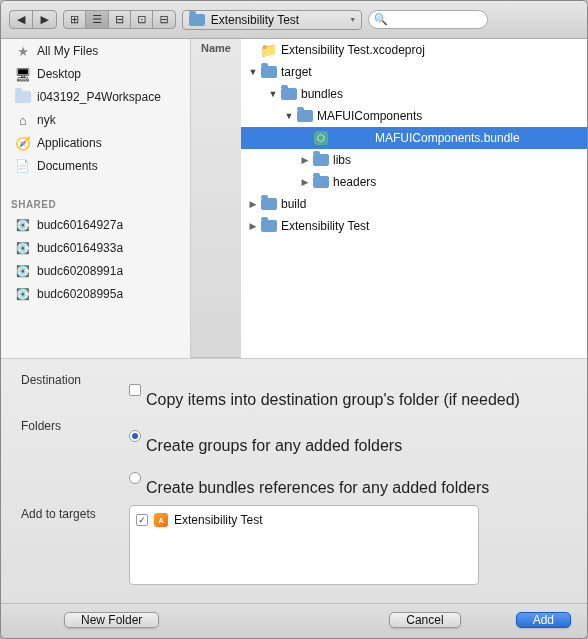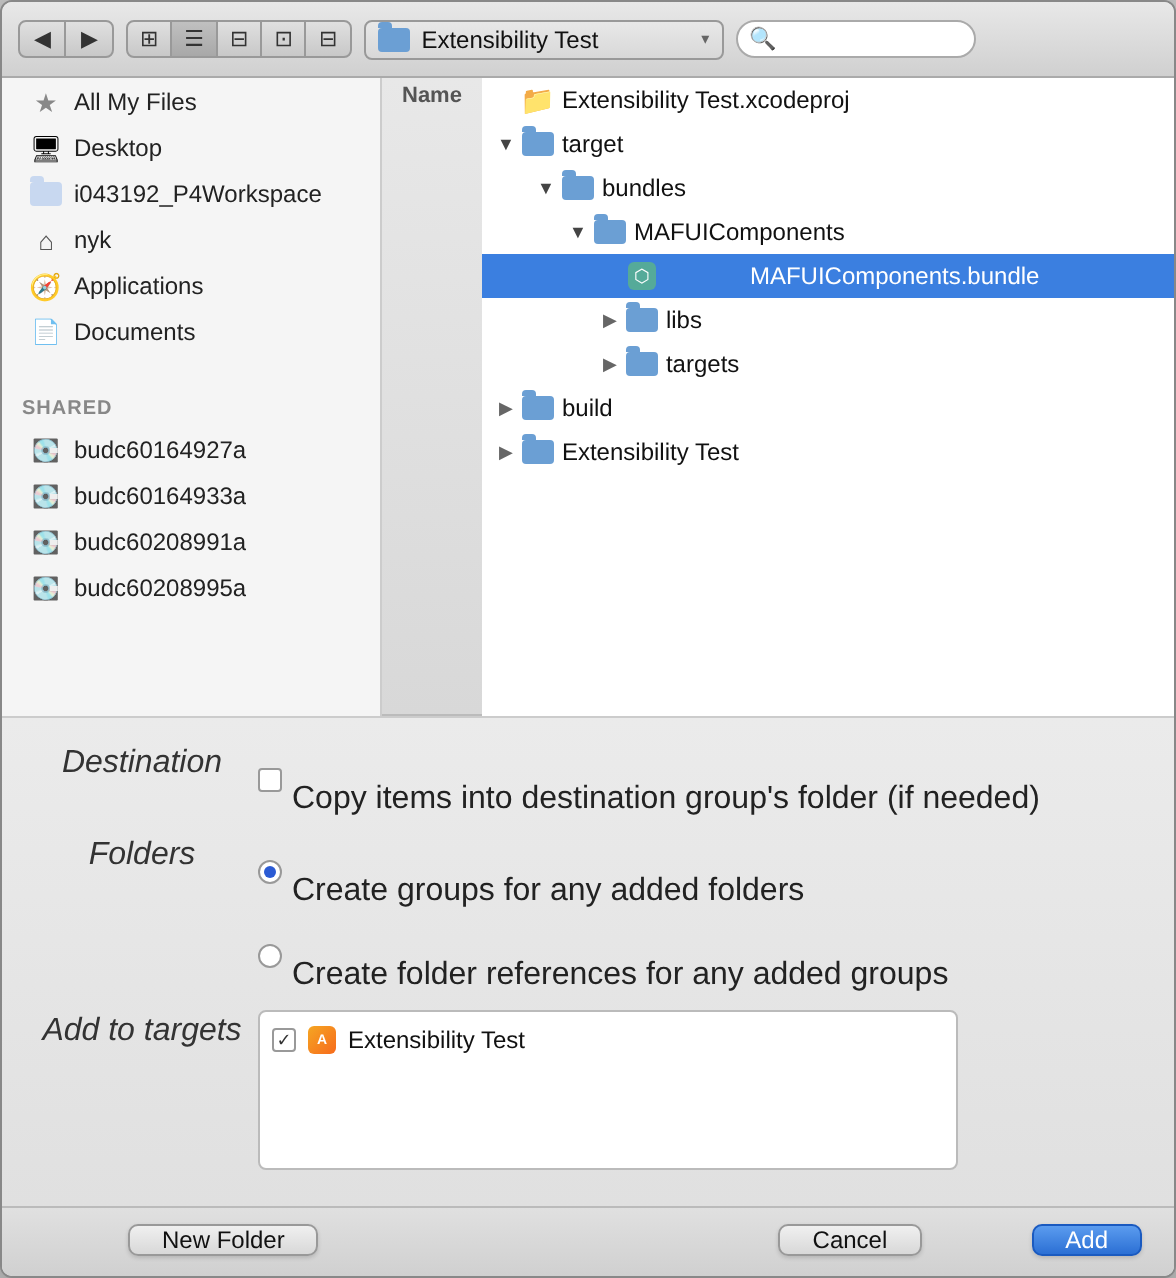--- a/index.html
+++ b/index.html
@@ -324,26 +324,25 @@
 
     .option-row {
       display: flex;
       align-items: flex-start;
       margin-bottom: 8px;
       gap: 8px;
     }
 
     .option-label {
       width: 100px;
-      text-align: center;
-      font-size: 16px;
+      text-align: left;
+      font-size: 12px;
       color: #333;
       padding-top: 2px;
       flex-shrink: 0;
-      font-style: italic;
     }
 
     .option-content {
       flex: 1;
       display: flex;
       flex-direction: column;
       gap: 4px;
     }
 
     .checkbox-row {
@@ -651,21 +650,21 @@
           </div>
           <span class="file-name">libs</span>
         </div>
 
         <div class="file-item">
           <span class="file-indent" style="display:inline-block;width:48px;"></span>
           <span class="triangle">▶</span>
           <div class="file-icon">
             <div class="icon-folder-blue"></div>
           </div>
-          <span class="file-name">targets</span>
+          <span class="file-name">headers</span>
         </div>
 
         <div class="file-item">
           <span class="triangle">▶</span>
           <div class="file-icon">
             <div class="icon-folder-blue"></div>
           </div>
           <span class="file-name">build</span>
         </div>
 
@@ -695,21 +694,21 @@
 
     <div class="option-row">
       <span class="option-label">Folders</span>
       <div class="option-content">
         <div class="checkbox-row">
           <div class="radio checked"></div>
           <span class="option-text">Create groups for any added folders</span>
         </div>
         <div class="checkbox-row">
           <div class="radio"></div>
-          <span class="option-text">Create folder references for any added groups</span>
+          <span class="option-text">Create bundles references for any added folders</span>
         </div>
       </div>
     </div>
 
     <div class="option-row">
       <span class="option-label">Add to targets</span>
       <div class="targets-box">
         <div class="target-item">
           <div class="checkbox checked"></div>
           <div class="target-icon">

